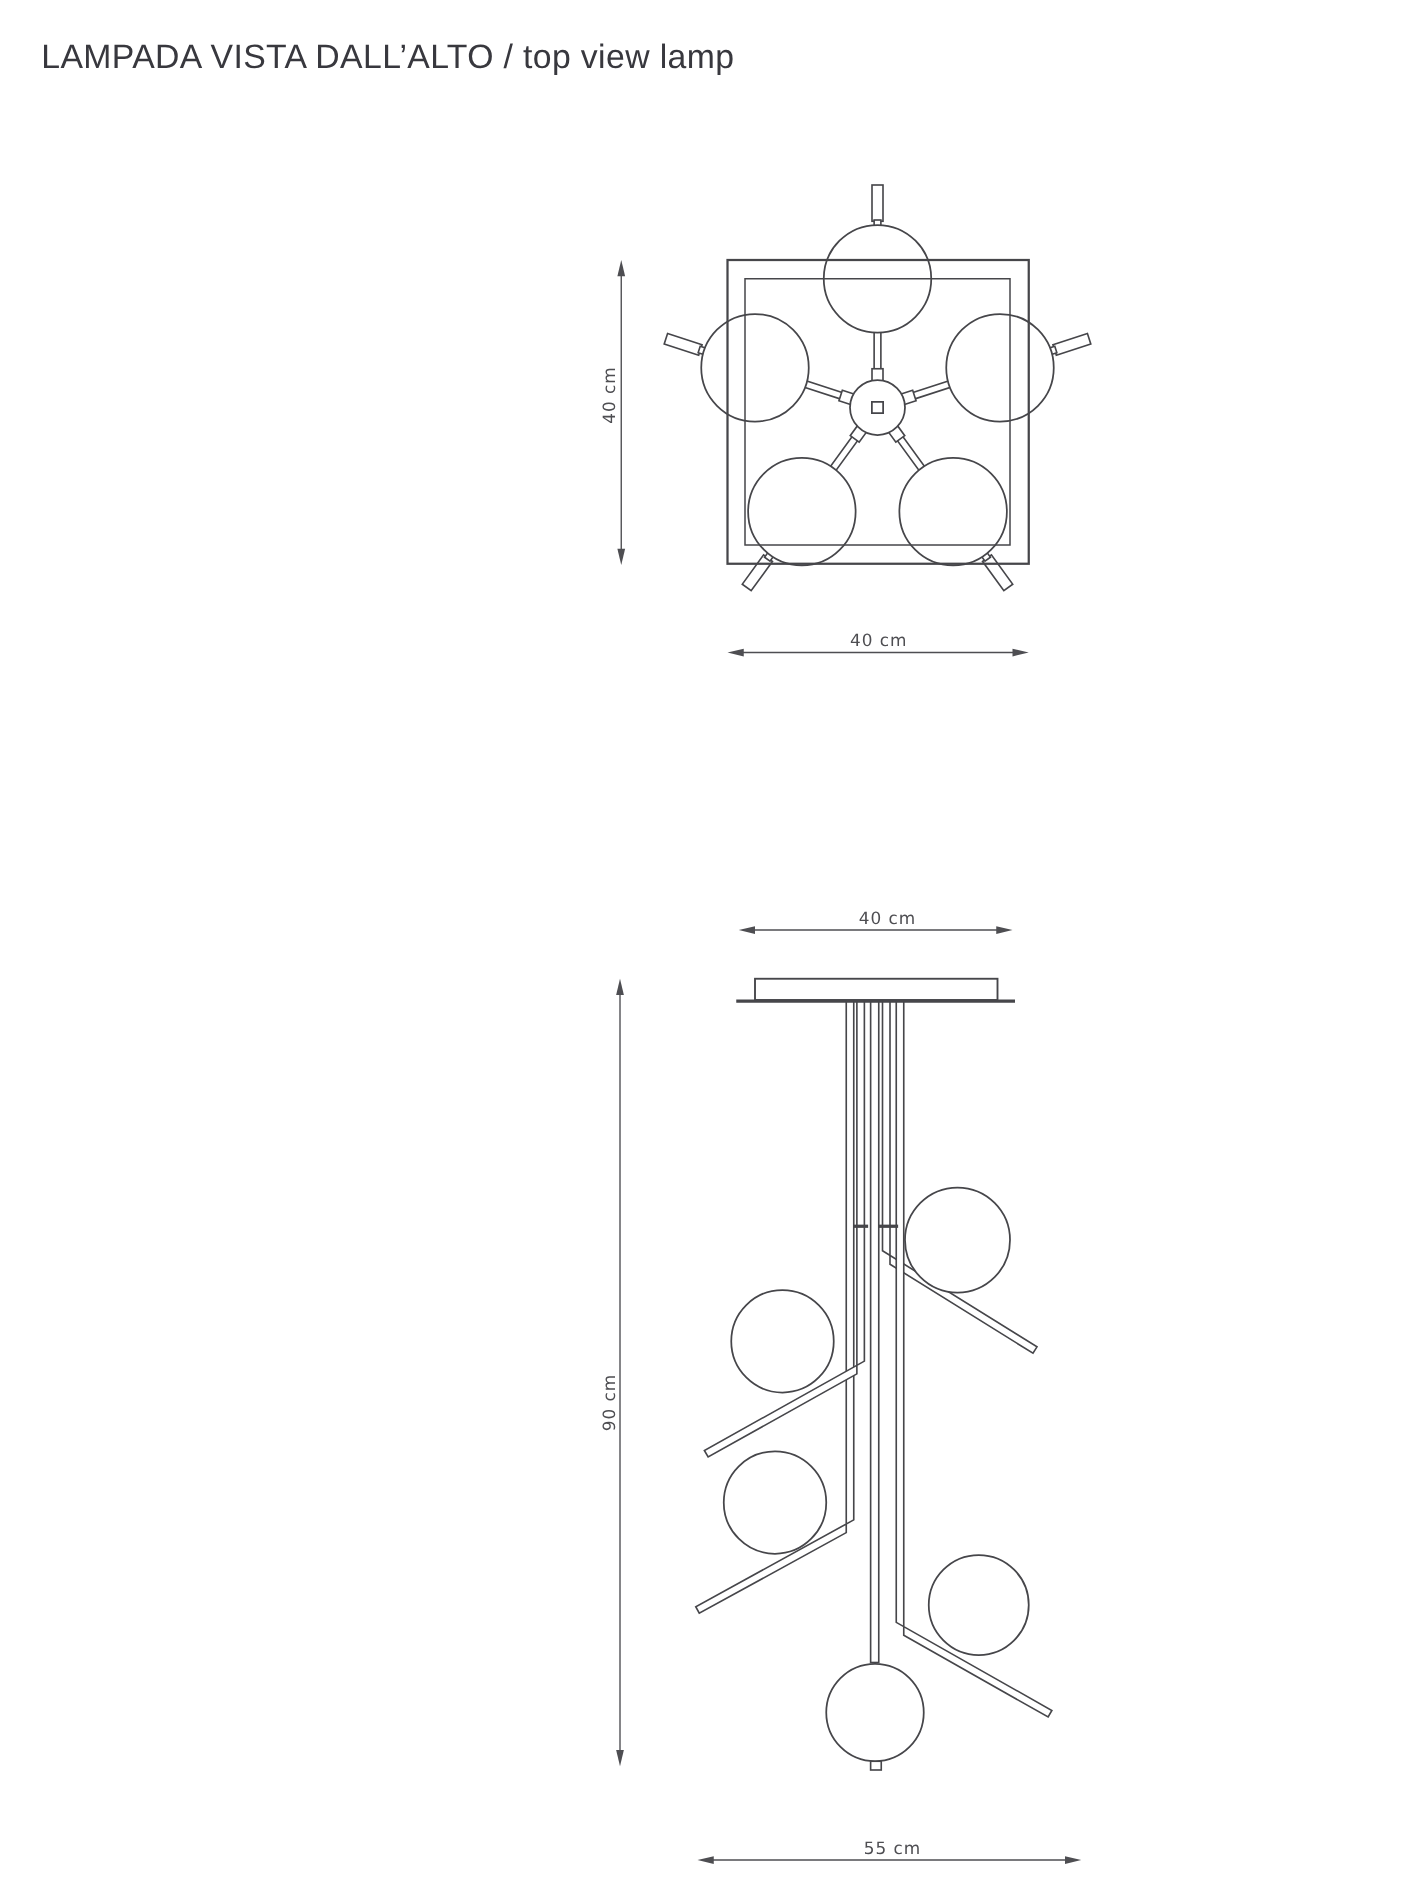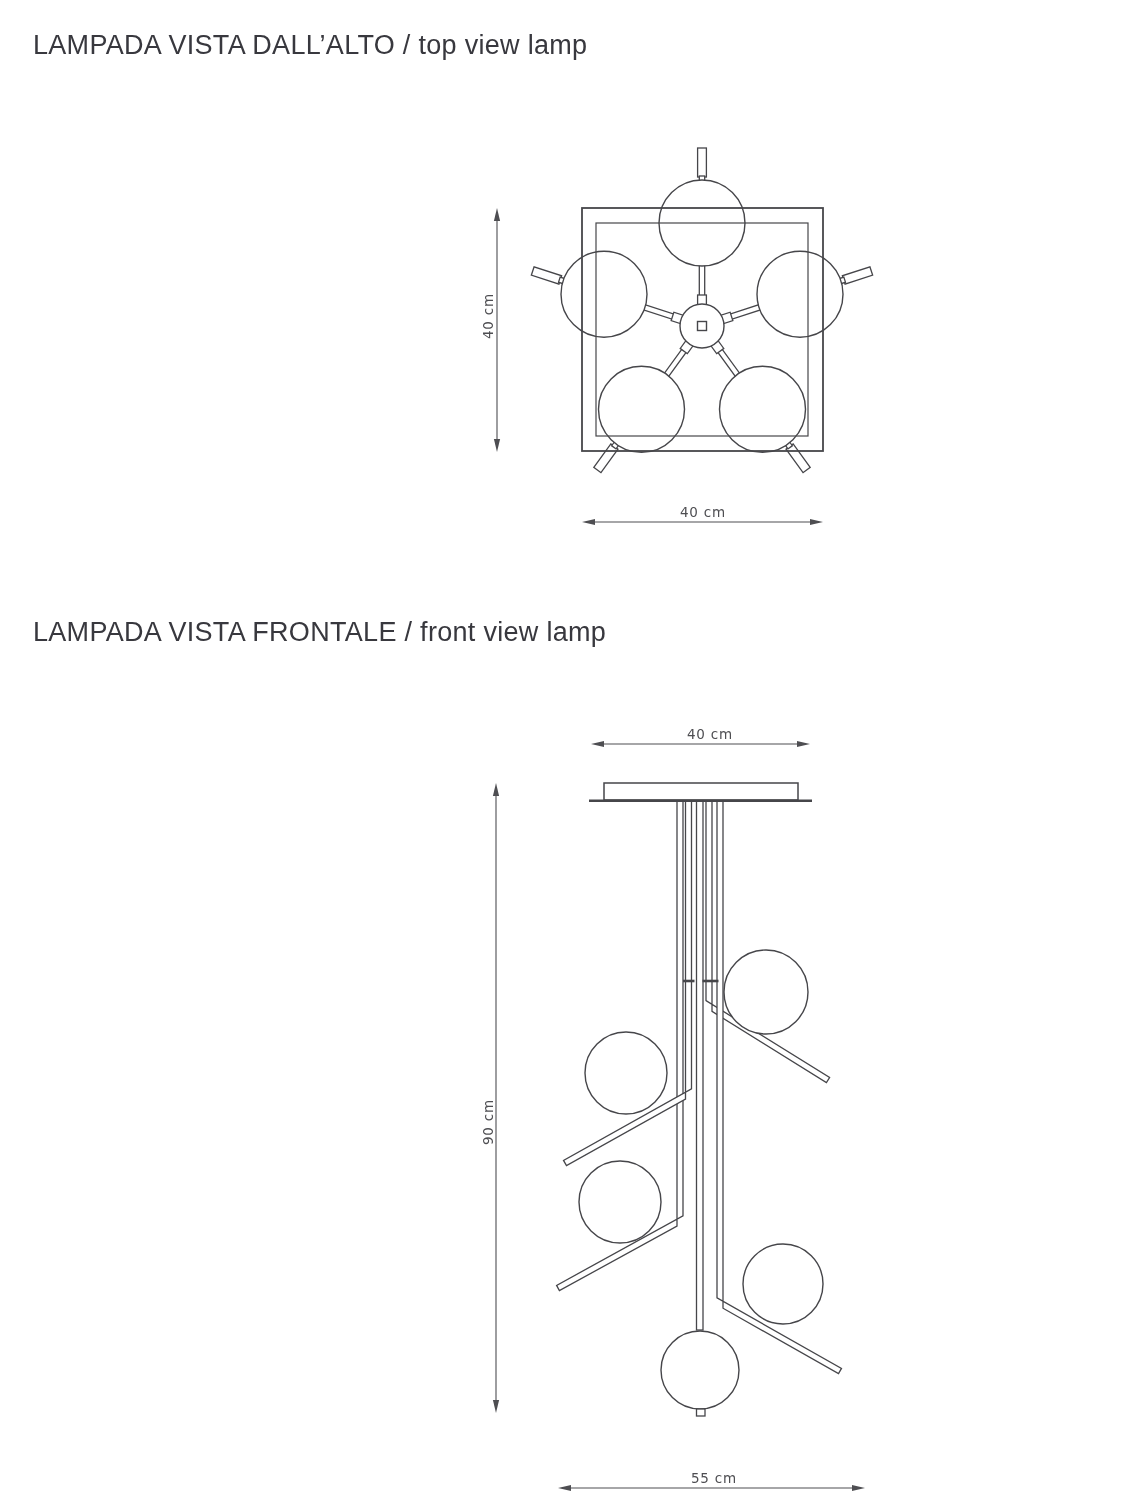--- a/index.html
+++ b/index.html
@@ -26,21 +26,20 @@
   .dimarrow{fill:var(--dim,#4e4e52);stroke:none;}
   .dimtext{fill:var(--dim,#4e4e52);font-family:"DejaVu Sans",sans-serif;font-size:13.5px;
            letter-spacing:0.8px;stroke:none;}
 </style>
 </head>
 <body>
 
 <div class="page">
 
   <div class="title" id="title-top">LAMPADA VISTA DALL’ALTO / top view lamp</div>
-  <div class="title" id="title-front">LAMPADA VISTA FRONTALE / front view lamp</div>
 
   <svg class="drawing" width="1130" height="1512" viewBox="0 0 1130 1512">
 
     <g>
 
       <g>
         <rect class="wf arm" x="697.6" y="148" width="8.8" height="29"></rect>
         <rect class="wf arm" x="699.3" y="176" width="5.4" height="131"></rect>
         <rect class="wf arm" x="697.6" y="295" width="8.8" height="11"></rect>
       </g>

